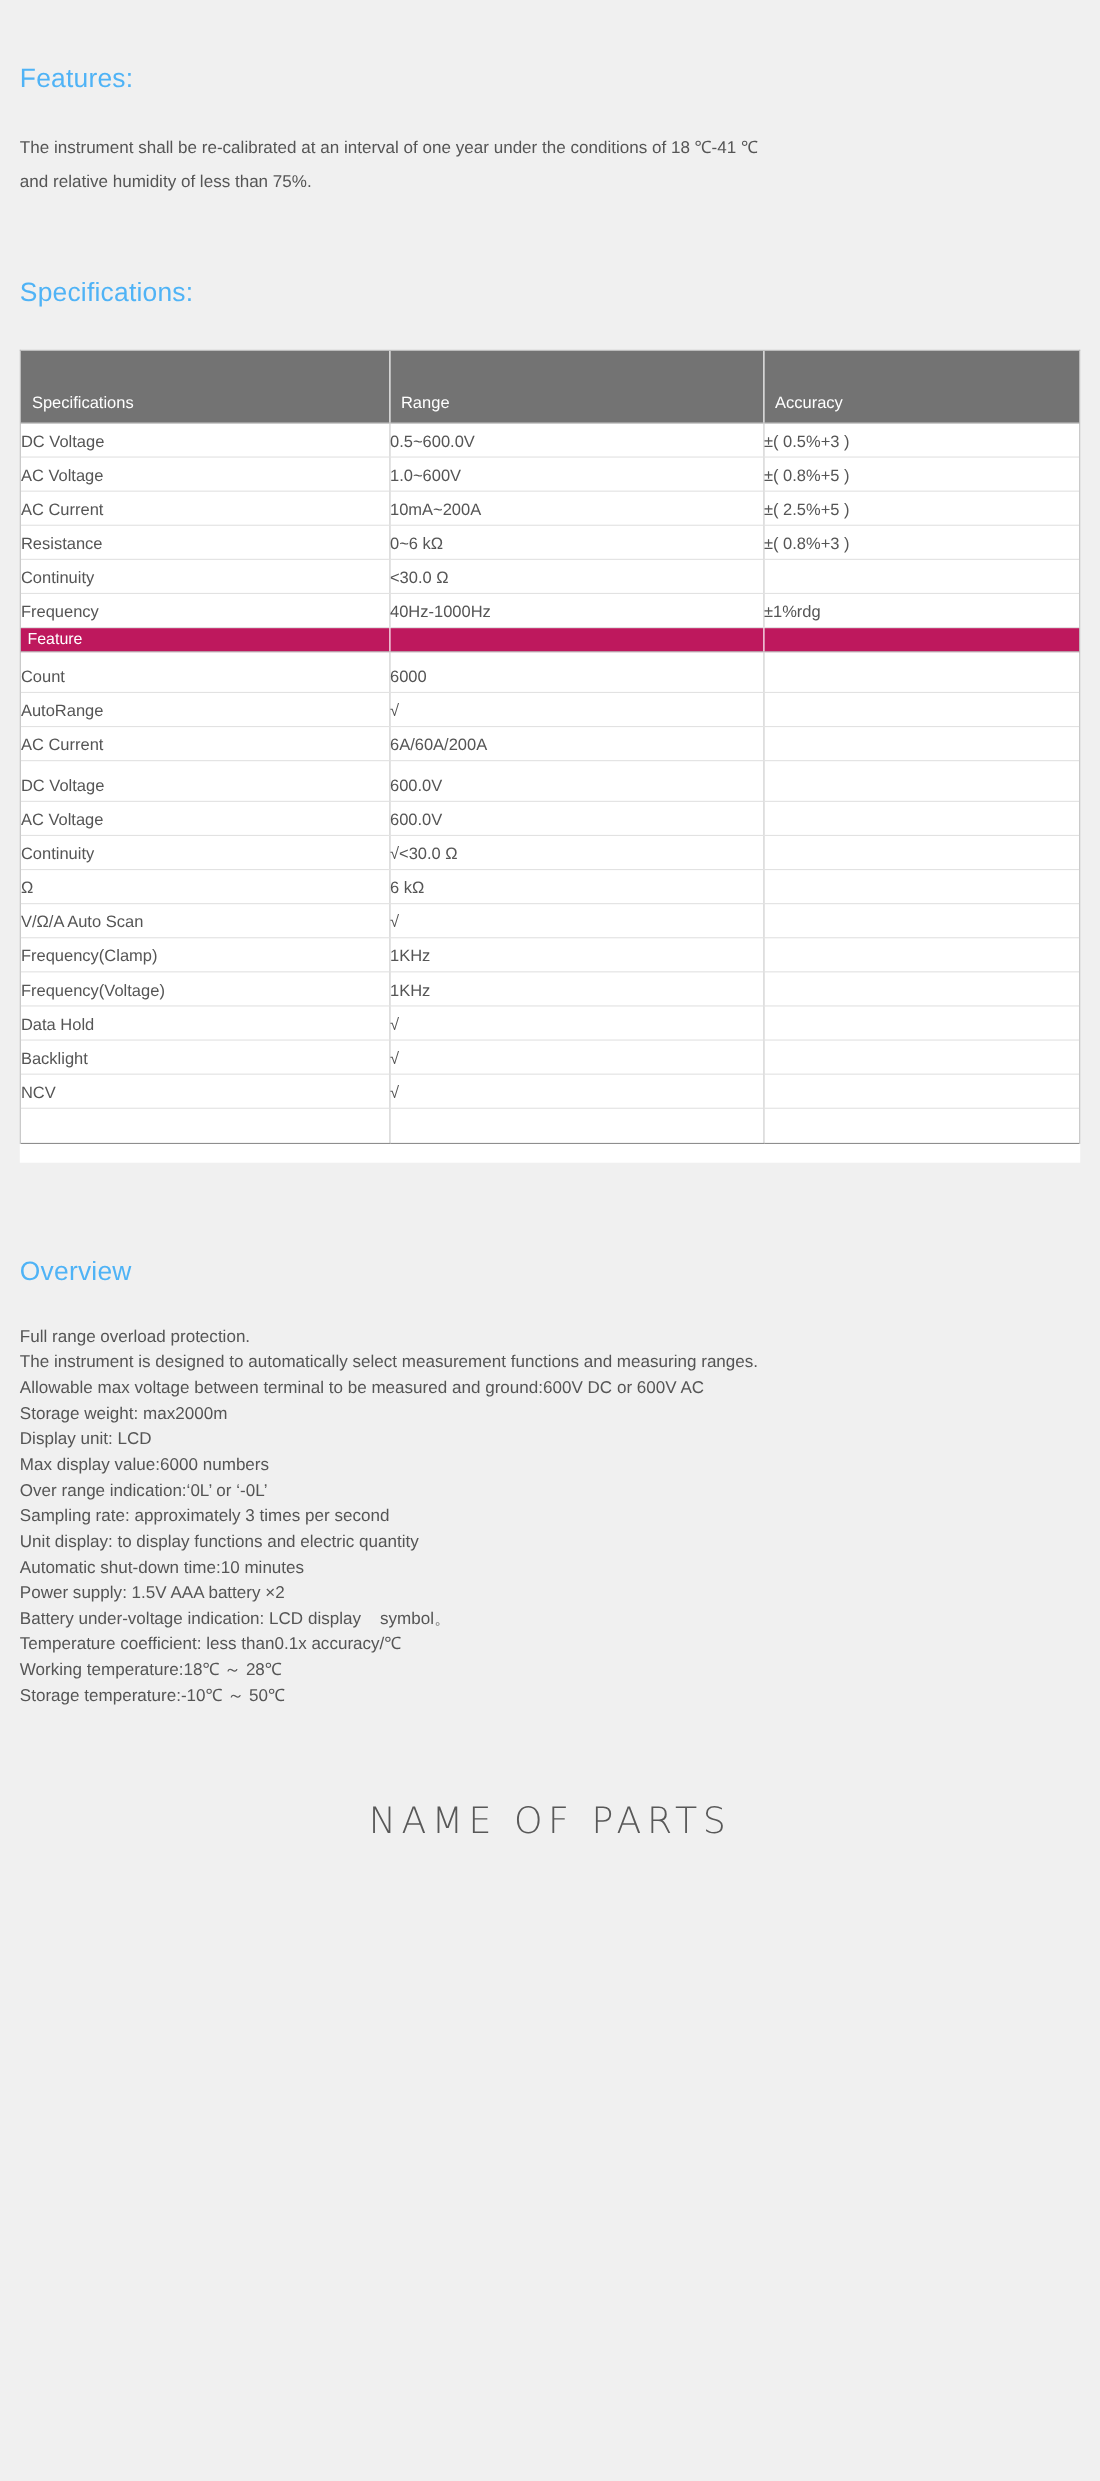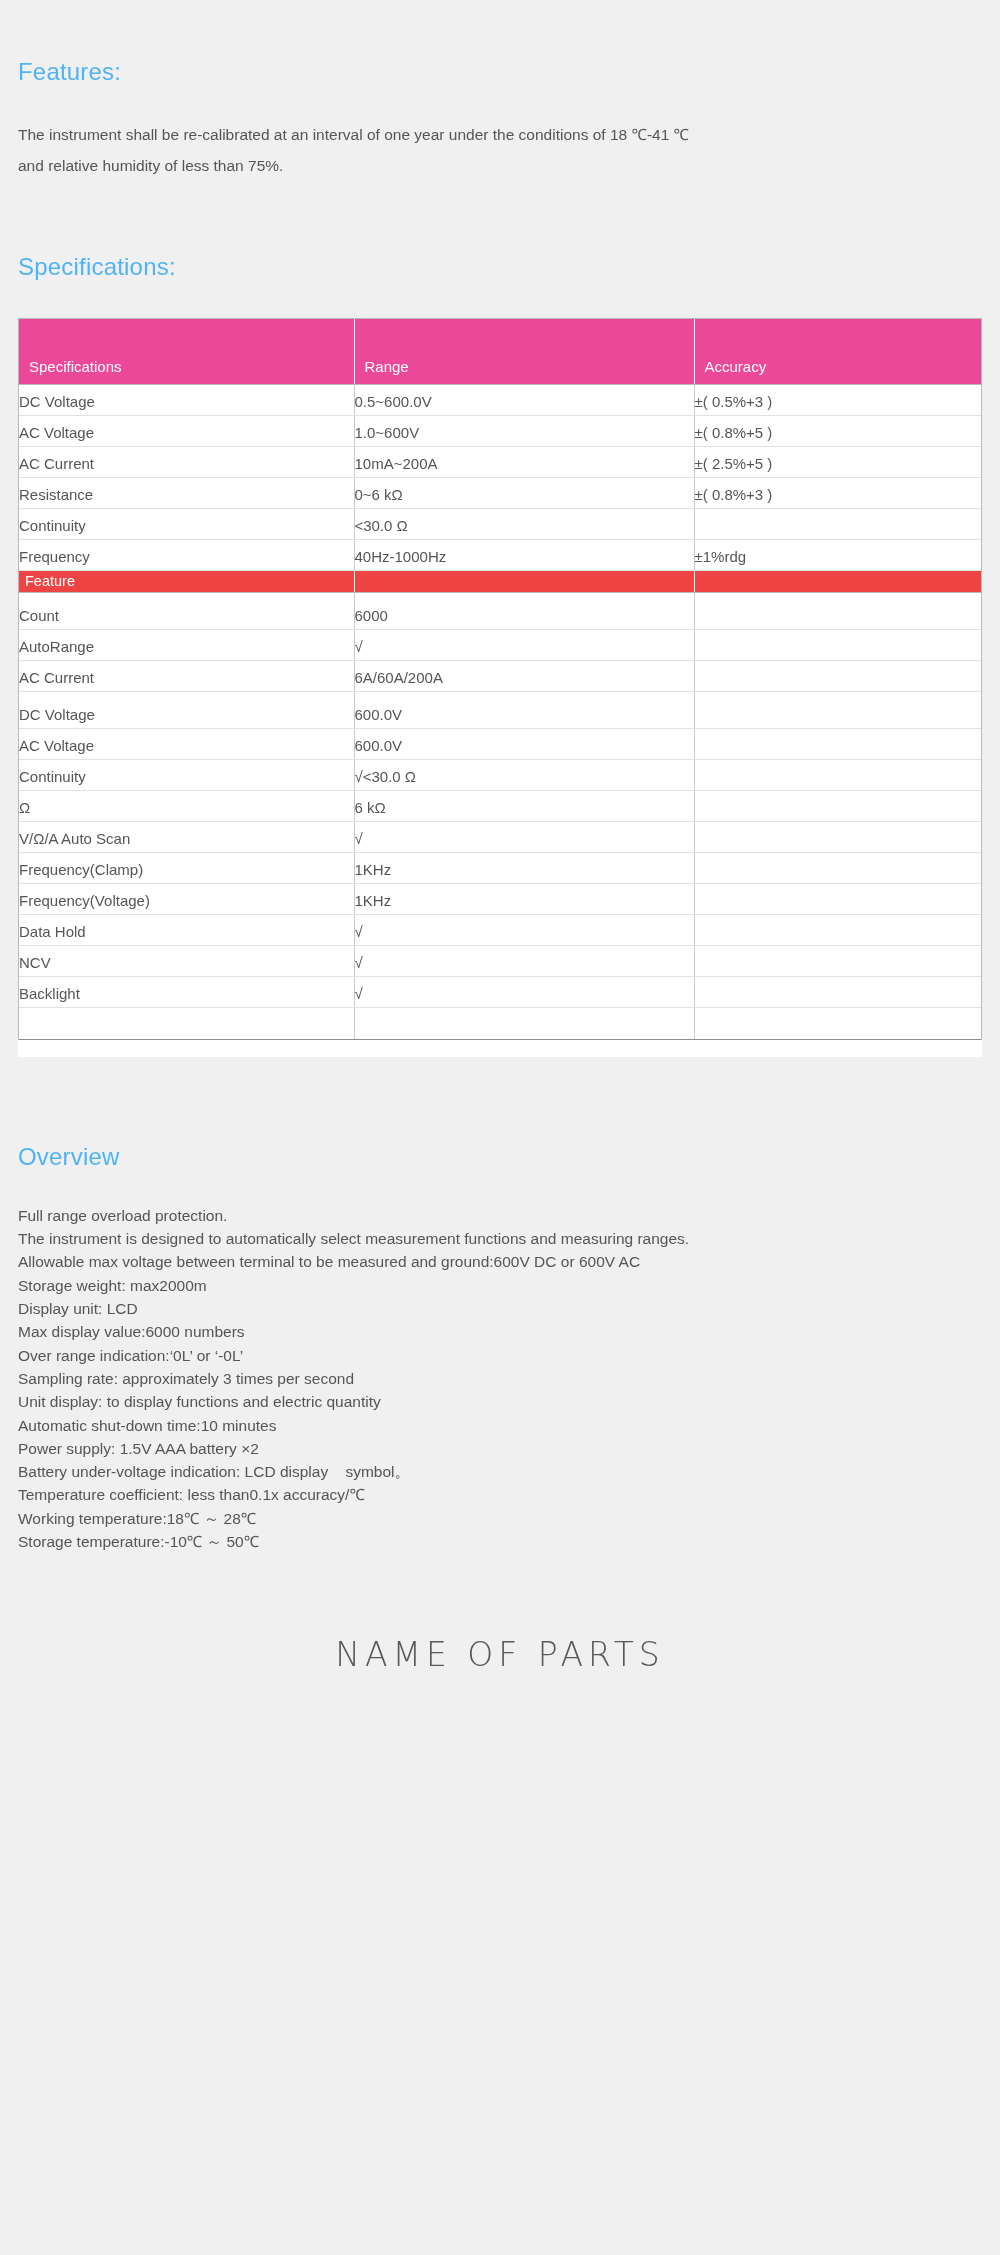--- a/index.html
+++ b/index.html
@@ -80,36 +80,36 @@
   }
   table.spec-table td:last-child { border-right: none; }
 
   td.lbl  { padding-left: 18px; }
   td.lbl0 { padding-left: 4px; }
   td.val  { padding-left: 12px; }
   td.acc  { padding-left: 12px; }
 
   
   tr.head-row td {
-    background: #ec4899;
+    background: #737373;
     color: #ffffff;
     height: 66px;
     vertical-align: bottom;
     padding-bottom: 9px;
     border-right: 1px solid #ffffff;
     border-bottom: 1px solid #b9b9b9;
   }
   tr.head-row td:last-child { border-right: none; }
   tr.head-row td.lbl { padding-left: 10px; }
   tr.head-row td.val { padding-left: 10px; }
   tr.head-row td.acc { padding-left: 10px; }
 
   
   tr.sub-row td {
-    background: #ef4444;
+    background: #be185d;
     color: #ffffff;
     height: 22px;
     padding-bottom: 3px;
     vertical-align: bottom;
     border-right: 1px solid #ffffff;
     border-bottom: 1px solid #b9b9b9;
     border-top: 1px solid #b9b9b9;
     font-size: 14.5px;
   }
   tr.sub-row td:last-child { border-right: none; }
@@ -265,26 +265,26 @@
             <td class="lbl0">Frequency(Voltage)</td>
             <td class="val">1KHz</td>
             <td class="acc"></td>
           </tr>
           <tr>
             <td class="lbl">Data Hold</td>
             <td class="val">√</td>
             <td class="acc"></td>
           </tr>
           <tr>
+            <td class="lbl">Backlight</td>
+            <td class="val">√</td>
+            <td class="acc"></td>
+          </tr>
+          <tr>
             <td class="lbl">NCV</td>
-            <td class="val">√</td>
-            <td class="acc"></td>
-          </tr>
-          <tr>
-            <td class="lbl">Backlight</td>
             <td class="val">√</td>
             <td class="acc"></td>
           </tr>
 
           <tr class="empty-row">
             <td class="lbl"></td>
             <td class="val"></td>
             <td class="acc"></td>
           </tr>
         </tbody>

